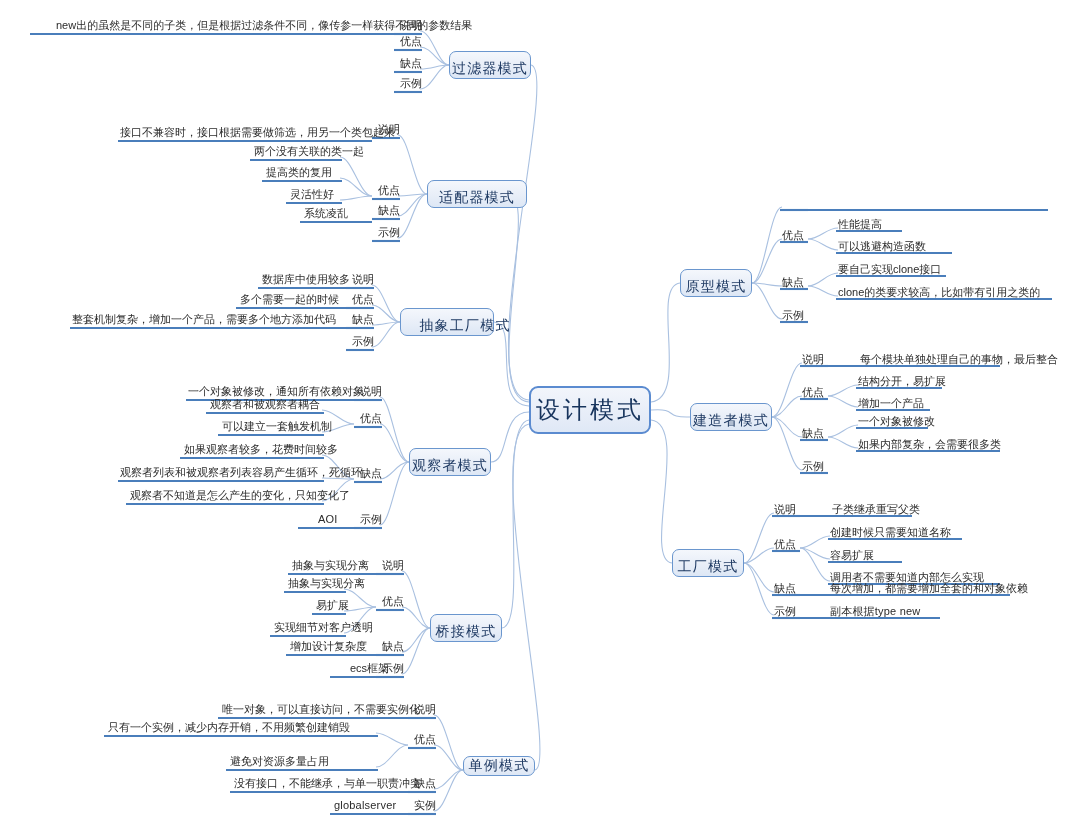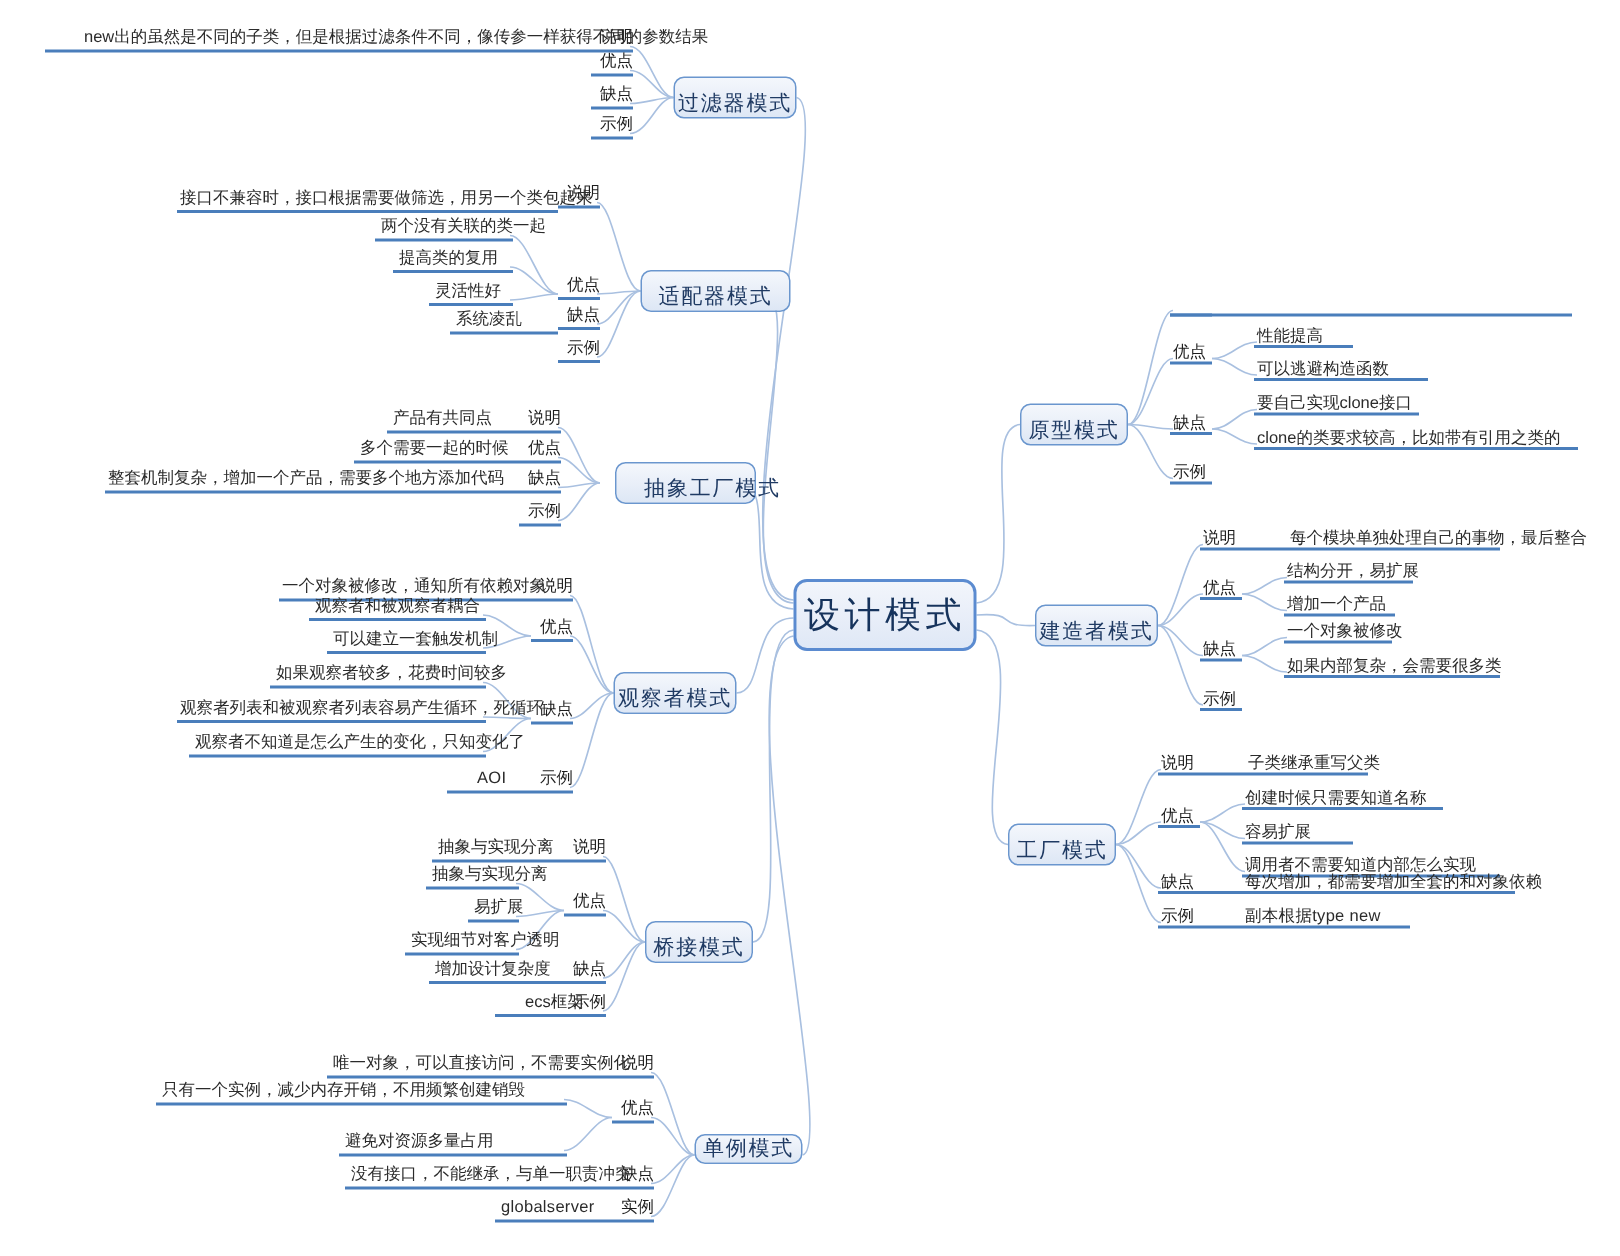--- a/index.html
+++ b/index.html
@@ -260,21 +260,21 @@
   <div class="node root" style="left:529px; top:386px; width:122px; height:48px;">
     <span>设计模式</span>
   </div>
 
   <div class="node branch" style="left:449px; top:51px; width:82px; height:28px;">
     <span>过滤器模式</span>
   </div>
   <div class="node branch" style="left:427px; top:180px; width:100px; height:28px;">
     <span>适配器模式</span>
   </div>
-  <div class="node branch" style="left:410px; top:308px; width:94px; height:28px;padding-left:36px;">
+  <div class="node branch" style="left:400px; top:308px; width:94px; height:28px;padding-left:36px;">
     <span>抽象工厂模式</span>
   </div>
   <div class="node branch" style="left:409px; top:448px; width:82px; height:28px;">
     <span>观察者模式</span>
   </div>
   <div class="node branch" style="left:430px; top:614px; width:72px; height:28px;">
     <span>桥接模式</span>
   </div>
   <div class="node branch" style="left:463px; top:756px; width:72px; height:20px;">
     <span>单例模式</span>
@@ -302,21 +302,21 @@
   <div class="lbl l" style="left:120px; top:126px;">接口不兼容时，接口根据需要做筛选，用另一个类包起来</div>
   <div class="lbl l" style="left:254px; top:145px;">两个没有关联的类一起</div>
   <div class="lbl l" style="left:266px; top:166px;">提高类的复用</div>
   <div class="lbl l" style="left:290px; top:188px;">灵活性好</div>
   <div class="lbl l" style="left:304px; top:207px;">系统凌乱</div>
 
   <div class="lbl cat" style="left:352px; top:273px;">说明</div>
   <div class="lbl cat" style="left:352px; top:293px;">优点</div>
   <div class="lbl cat" style="left:352px; top:313px;">缺点</div>
   <div class="lbl cat" style="left:352px; top:335px;">示例</div>
-  <div class="lbl l" style="left:262px; top:273px;">产品有共同点</div>
+  <div class="lbl l" style="left:262px; top:273px;">数据库中使用较多</div>
   <div class="lbl l" style="left:240px; top:293px;">多个需要一起的时候</div>
   <div class="lbl l" style="left:72px; top:313px;">整套机制复杂，增加一个产品，需要多个地方添加代码</div>
 
   <div class="lbl cat" style="left:360px; top:385px;">说明</div>
   <div class="lbl cat" style="left:360px; top:412px;">优点</div>
   <div class="lbl cat" style="left:360px; top:467px;">缺点</div>
   <div class="lbl cat" style="left:360px; top:513px;">示例</div>
   <div class="lbl l" style="left:188px; top:385px;">一个对象被修改，通知所有依赖对象</div>
   <div class="lbl l" style="left:210px; top:398px;text-align:center;">观察者和被观察者耦合</div>
   <div class="lbl l" style="left:222px; top:420px;">可以建立一套触发机制</div>

